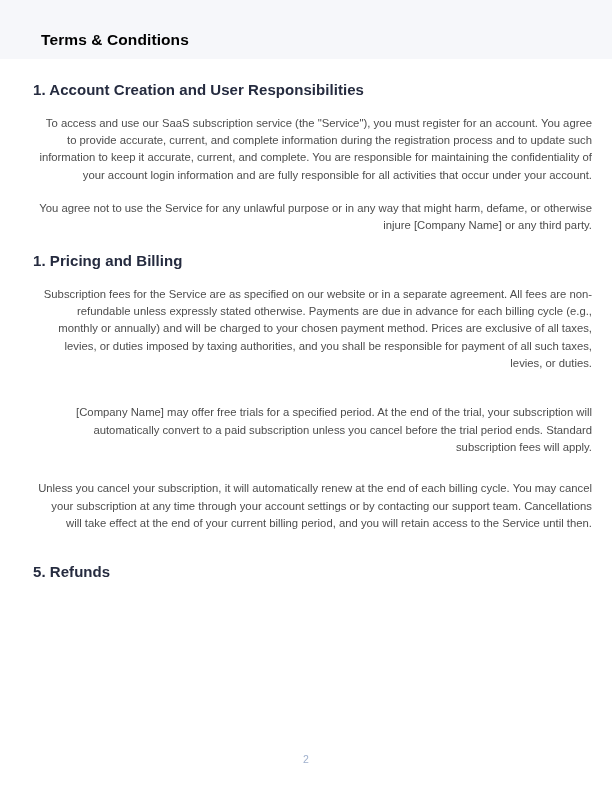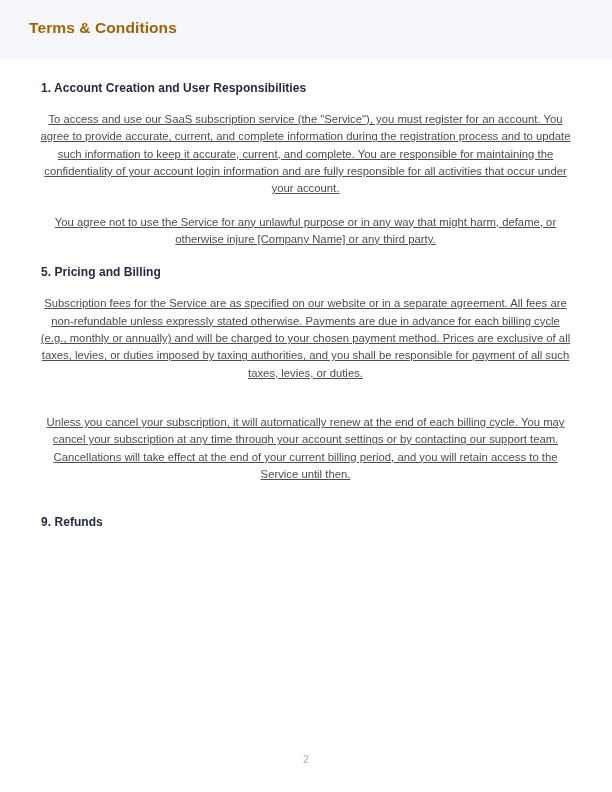--- a/index.html
+++ b/index.html
@@ -31,61 +31,60 @@
     left: 0;
     width: 612px;
     height: 59px;
     background: #f6f7fa;
     box-sizing: border-box;
   }
   .doc-header-title {
     position: absolute;
     left: 29px;
     top: 19px;
-    margin: 0;
+    margin: 12px;
     font-size: 15.5px;
     font-weight: bold;
     letter-spacing: 0.1px;
-    color: #a16207;
+    color: #000000;
     line-height: 1.2;
     white-space: nowrap;
   }
 
   
   .doc-body {
     position: absolute;
     top: 59px;
     left: 0;
     width: 612px;
     padding: 0;
     box-sizing: border-box;
   }
 
   .section {
     padding: 0;
   }
 
   .section-heading {
-    margin: 12px;
+    margin: 4px;
     padding: 0 0 0 29px;
-    font-size: 12px;
+    font-size: 15px;
     font-weight: bold;
     color: #252b3f;
     line-height: 1.25;
     letter-spacing: 0.05px;
   }
 
   .section-para {
     margin: 0;
-    padding: 0 38px 0 37px;
+    padding: 0 20px 0 37px;
     font-size: 11.3px;
     color: #4d4d4d;
     line-height: 17.35px;
-    text-align: center;
-    text-decoration: underline;
+    text-align: right;
   }
 
   
   .sec-1 { margin-top: 22px; }
   .sec-1 .section-heading { margin-bottom: 0; }
   .sec-1 .p-first { margin-top: 15px; }
   .sec-1 .p-second { margin-top: 16px; }
 
   .sec-2 { margin-top: 17px; }
   .sec-2 .p-first { margin-top: 15px; }
@@ -125,33 +124,34 @@
 
   <div class="doc-body">
 
     <section class="section sec-1">
       <h2 class="section-heading">1. Account Creation and User Responsibilities</h2>
       <p class="section-para p-first">To access and use our SaaS subscription service (the "Service"), you must register for an account. You agree to provide accurate, current, and complete information during the registration process and to update such information to keep it accurate, current, and complete. You are responsible for maintaining the confidentiality of your account login information and are fully responsible for all activities that occur under your account.</p>
       <p class="section-para p-second">You agree not to use the Service for any unlawful purpose or in any way that might harm, defame, or otherwise injure [Company Name] or any third party.</p>
     </section>
 
     <section class="section sec-2">
-      <h2 class="section-heading">5. Pricing and Billing</h2>
+      <h2 class="section-heading">1. Pricing and Billing</h2>
       <p class="section-para p-first">Subscription fees for the Service are as specified on our website or in a separate agreement. All fees are non-refundable unless expressly stated otherwise. Payments are due in advance for each billing cycle (e.g., monthly or annually) and will be charged to your chosen payment method. Prices are exclusive of all taxes, levies, or duties imposed by taxing authorities, and you shall be responsible for payment of all such taxes, levies, or duties.</p>
     </section>
 
     <section class="section sec-3">
+      <p class="section-para p-first">[Company Name] may offer free trials for a specified period. At the end of the trial, your subscription will automatically convert to a paid subscription unless you cancel before the trial period ends. Standard subscription fees will apply.</p>
     </section>
 
     <section class="section sec-4">
       <p class="section-para p-first">Unless you cancel your subscription, it will automatically renew at the end of each billing cycle. You may cancel your subscription at any time through your account settings or by contacting our support team. Cancellations will take effect at the end of your current billing period, and you will retain access to the Service until then.</p>
     </section>
 
     <section class="section sec-5">
-      <h2 class="section-heading">9. Refunds</h2>
+      <h2 class="section-heading">5. Refunds</h2>
     </section>
 
   </div>
 
   <div class="page-footer">
     <span class="page-number">2</span>
   </div>
 
 </div>
 

